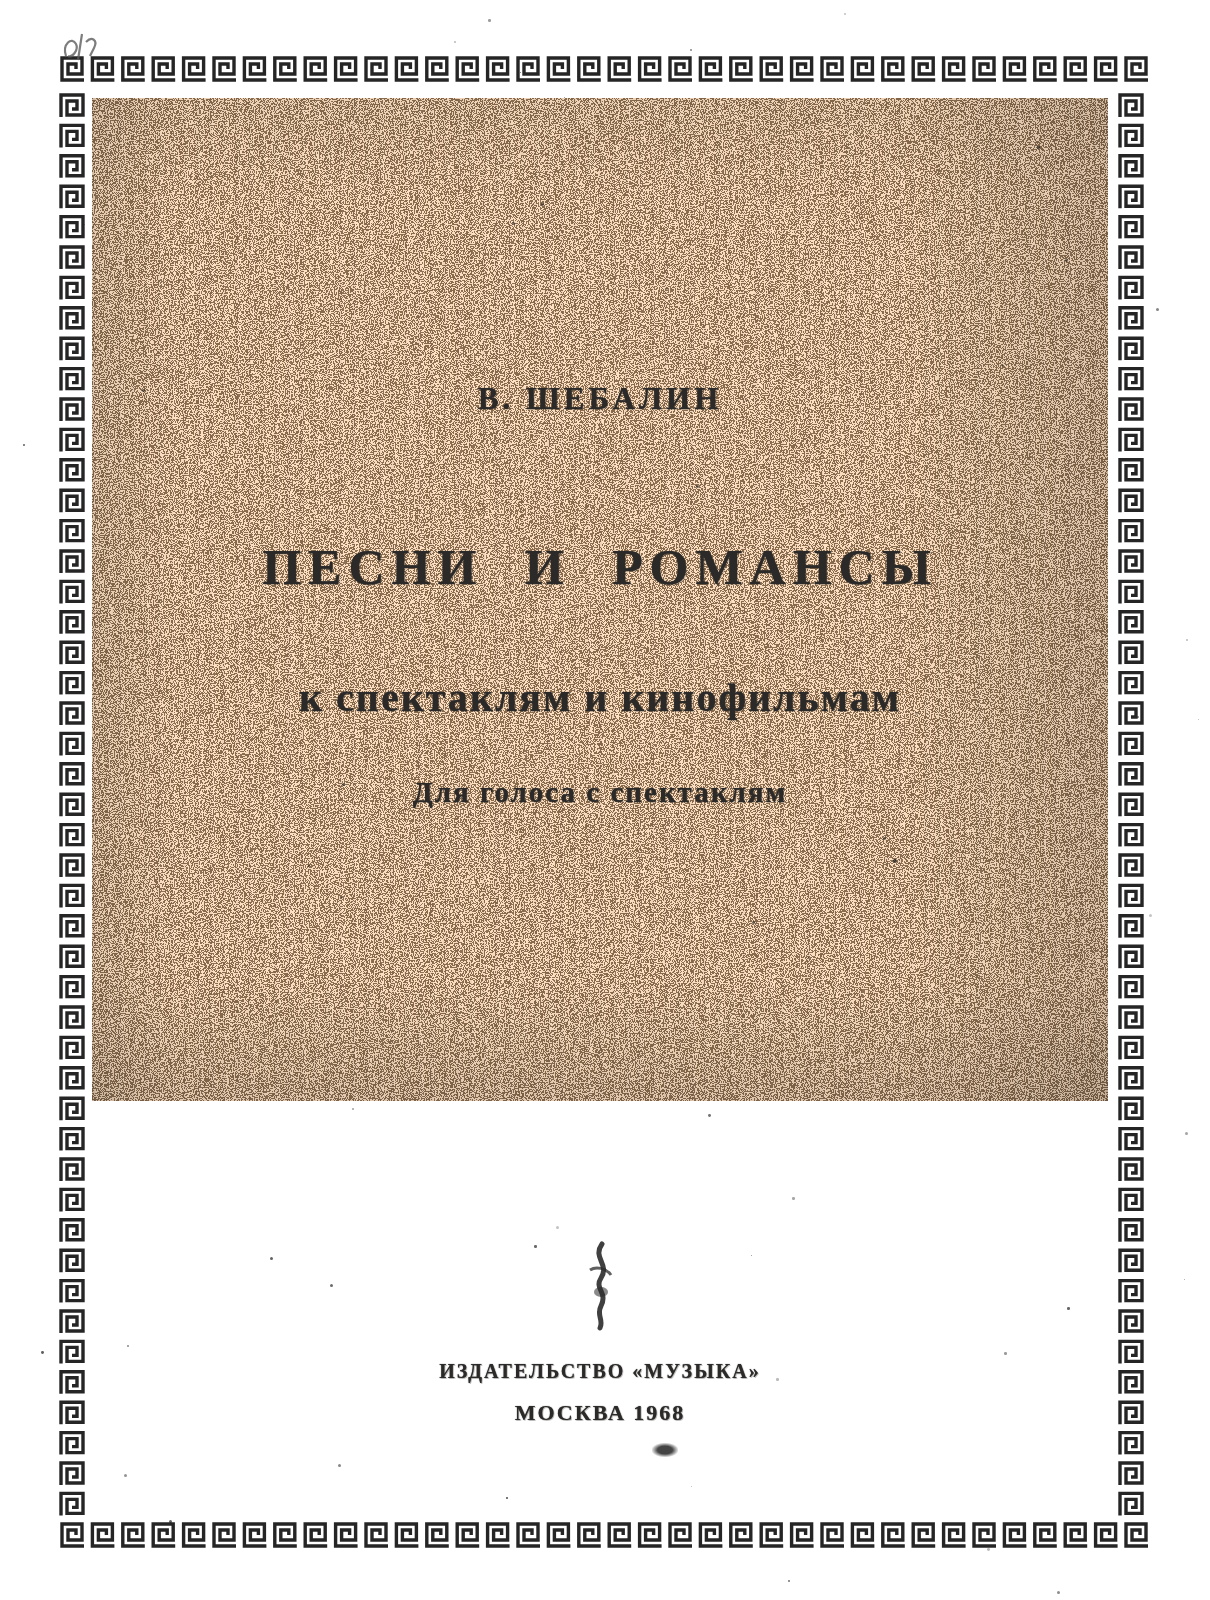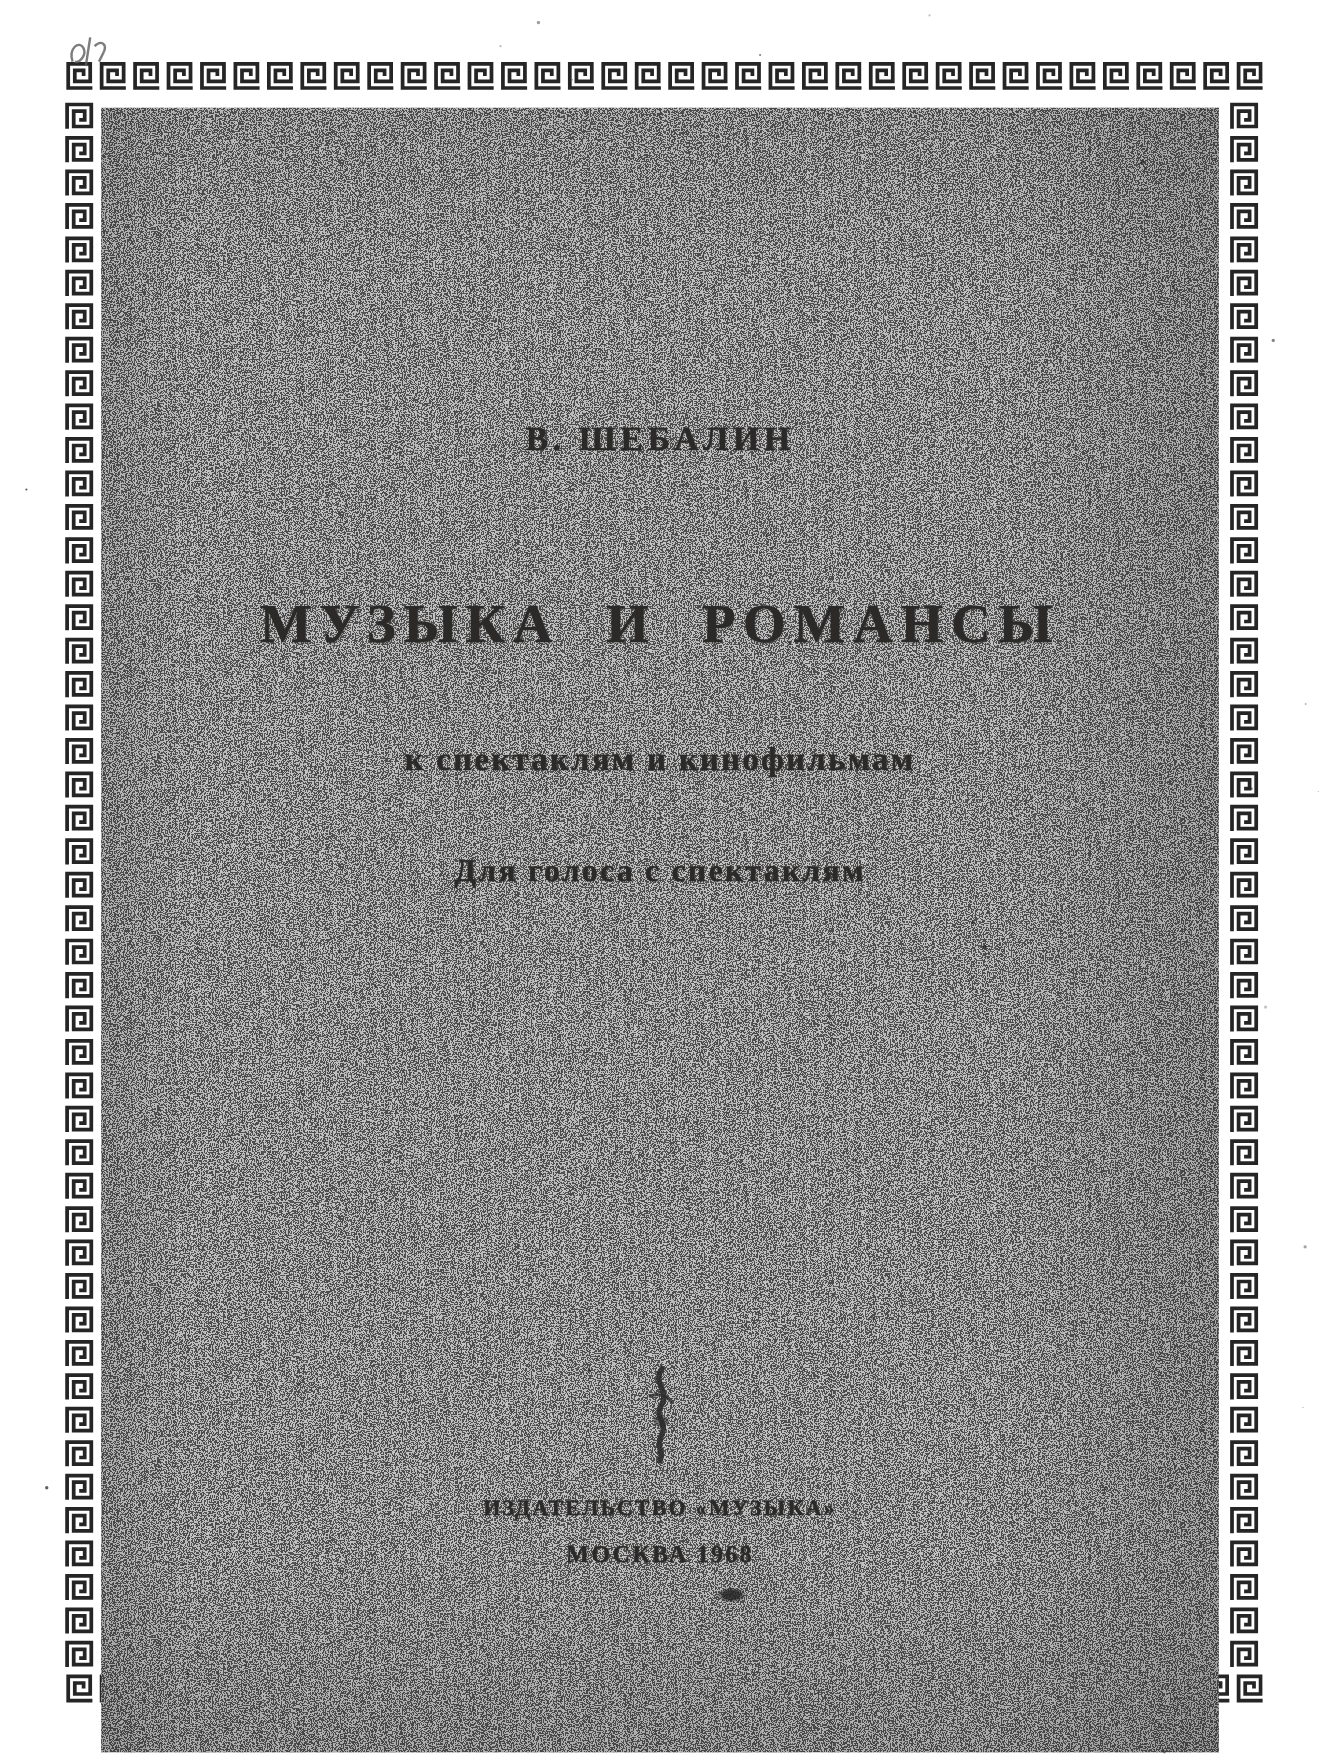--- a/index.html
+++ b/index.html
@@ -2,40 +2,40 @@
 <html><head>
 <meta charset="utf-8">
 <style>
   html,body{margin:0;padding:0;background:#f4f4f2;}
   .page{
     position:relative;width:1210px;height:1600px;background:#ffffff;
     overflow:hidden;font-family:"Liberation Serif","DejaVu Serif",serif;
   }
   .border-band{position:absolute;}
   .panel{
-    position:absolute;left:92px;top:98px;width:1016px;height:1495px;
-    background:#737373;
+    position:absolute;left:92px;top:98px;width:1016px;height:1003px;
+    background:#fdba74;
   }
   .panel .noise{position:absolute;left:0;top:0;width:100%;height:100%;}
   .panel .shade{
     position:absolute;left:0;top:0;width:100%;height:100%;
     background:
       linear-gradient(90deg, rgba(0,0,0,0.10) 0%, rgba(0,0,0,0) 8%, rgba(0,0,0,0) 80%, rgba(0,0,0,0.14) 100%),
       linear-gradient(180deg, rgba(0,0,0,0.06) 0%, rgba(0,0,0,0) 10%, rgba(0,0,0,0) 88%, rgba(0,0,0,0.12) 100%),
       repeating-linear-gradient(90deg, rgba(0,0,0,0.05) 0 3px, rgba(255,255,255,0.04) 3px 7px, rgba(0,0,0,0.02) 7px 13px);
   }
   .cover-text{
     position:absolute;left:0;width:100%;text-align:center;
     color:#141210;font-weight:bold;
     text-shadow:0 0 1px rgba(20,18,16,0.85), 1px 1px 0 rgba(20,18,16,0.25);
   }
   .author{top:283px;font-size:31px;letter-spacing:4px;}
   .title{top:440px;font-size:50px;letter-spacing:7px;word-spacing:22px;}
   .subtitle1{top:534px;font-size:30px;letter-spacing:2px;}
-  .subtitle2{top:576px;font-size:30px;letter-spacing:2px;}
+  .subtitle2{top:576px;font-size:40px;letter-spacing:2px;}
   .scoring{top:678px;font-size:29px;letter-spacing:2px;}
   .publisher{top:1262px;font-size:20px;letter-spacing:2px;}
   .cityyear{top:1302px;font-size:22px;letter-spacing:2px;}
   .emblem{position:absolute;left:488px;top:1142px;width:40px;height:92px;}
   .smudge{position:absolute;left:560px;top:1345px;width:26px;height:14px;
     background:radial-gradient(ellipse at center, rgba(10,10,10,0.85) 0 40%, rgba(10,10,10,0) 75%);}
   .pencil-mark{position:absolute;left:52px;top:22px;width:60px;height:46px;}
   .page-noise{position:absolute;left:0;top:0;width:1210px;height:1600px;pointer-events:none;}
   .speck{position:absolute;background:#1c1c1c;border-radius:50%;}
 </style>
@@ -582,21 +582,21 @@
   </svg>
 
   <div class="panel">
     <svg class="noise">
       <rect x="0" y="0" width="100%" height="100%" filter="url(#grainPanel)" opacity="0.5"></rect>
     </svg>
     <div class="shade"></div>
 
     <div class="cover-text author">В. ШЕБАЛИН</div>
 
-    <div class="cover-text title">МУЗЫКА И РОМАНСЫ</div>
+    <div class="cover-text title">ПЕСНИ И РОМАНСЫ</div>
 
 
     <div class="cover-text subtitle2">к спектаклям и кинофильмам</div>
 
     <div class="cover-text scoring">Для голоса с спектаклям</div>
 
     <svg class="emblem" viewBox="0 0 40 92">
       <path d="M22 4 C12 18 30 24 21 38 C14 49 28 52 21 66 C16 75 24 80 20 88" fill="none" stroke="#131313" stroke-width="5" stroke-linecap="round" opacity="0.9"></path>
       <path d="M10 30 C16 26 26 28 31 35" fill="none" stroke="#131313" stroke-width="3" opacity="0.75"></path>
       <ellipse cx="21" cy="52" rx="7" ry="5" fill="#131313" opacity="0.55"></ellipse>

